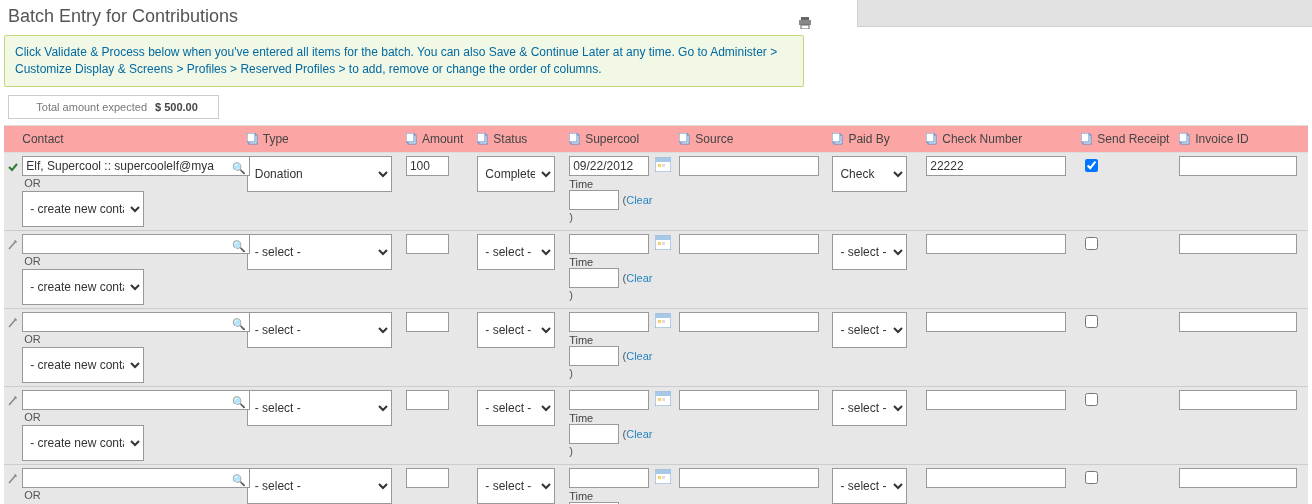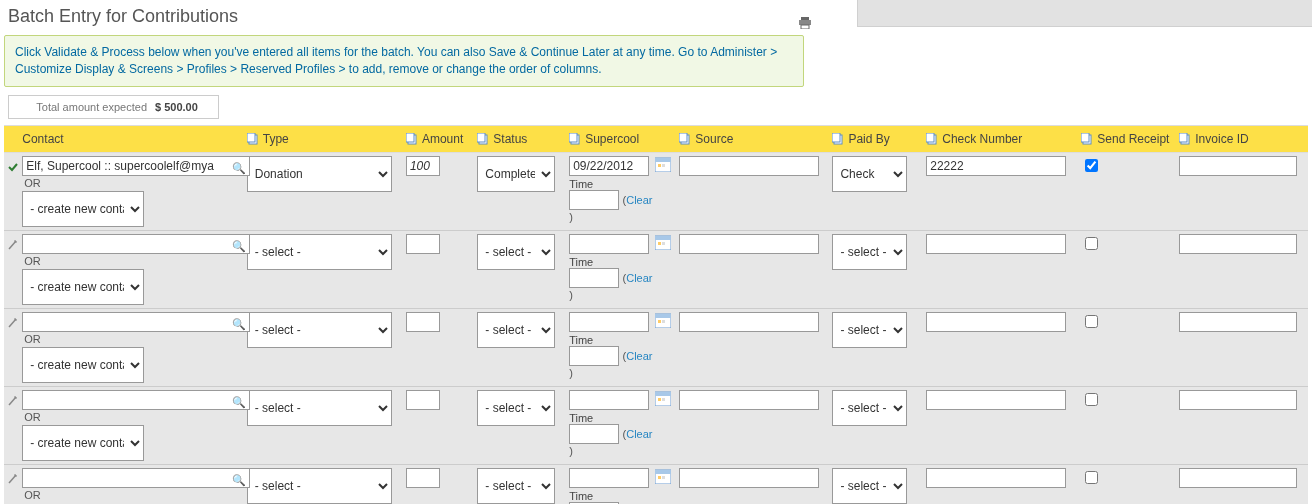--- a/index.html
+++ b/index.html
@@ -58,21 +58,21 @@
 table.grid {
   width: 100%;
   border-collapse: collapse;
   table-layout: fixed;
 }
 table.grid th {
   text-align: left;
   font-weight: normal;
   font-size: 12px;
   color: #444;
-  background: #fde047;
+  background: #fca5a5;
   padding: 6px 4px 6px 4px;
   border-bottom: 1px solid #ddd;
   vertical-align: middle;
 }
 table.grid td {
   padding: 3px 4px;
   vertical-align: top;
   border-top: 1px solid #ccc;
   background: #E7E7E7;
 }
@@ -89,21 +89,21 @@
   font-size: 12px;
   border: 1px solid #999;
   padding: 2px 3px;
   background: #fff;
   color: #333;
 }
 input[type=text] { height: 20px; }
 select { height: 36px; }
 .contact-input { width: 228px; }
 .type-select { width: 145px; }
-.amount-input { width: 34px; font-style: italic; }
+.amount-input { width: 43px; }
 .status-select { width: 78px; }
 .date-input { width: 80px; }
 .source-input { width: 140px; }
 .paidby-select { width: 75px; }
 .checknum-input { width: 140px; }
 .invoice-input { width: 118px;}
 .time-input { width: 50px; }
 .small-select { width: 122px; }
 .or-text { color: #555; font-size: 11px; padding: 1px 0 2px 2px; }
 .clear-link { color: #2786C2; font-size: 11px; cursor: pointer; }

